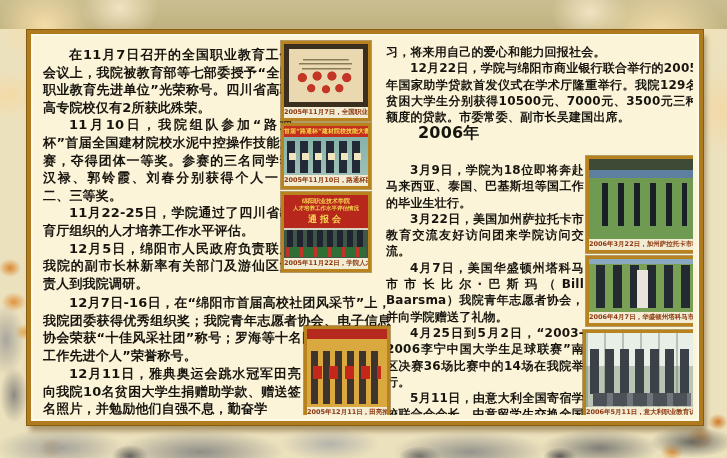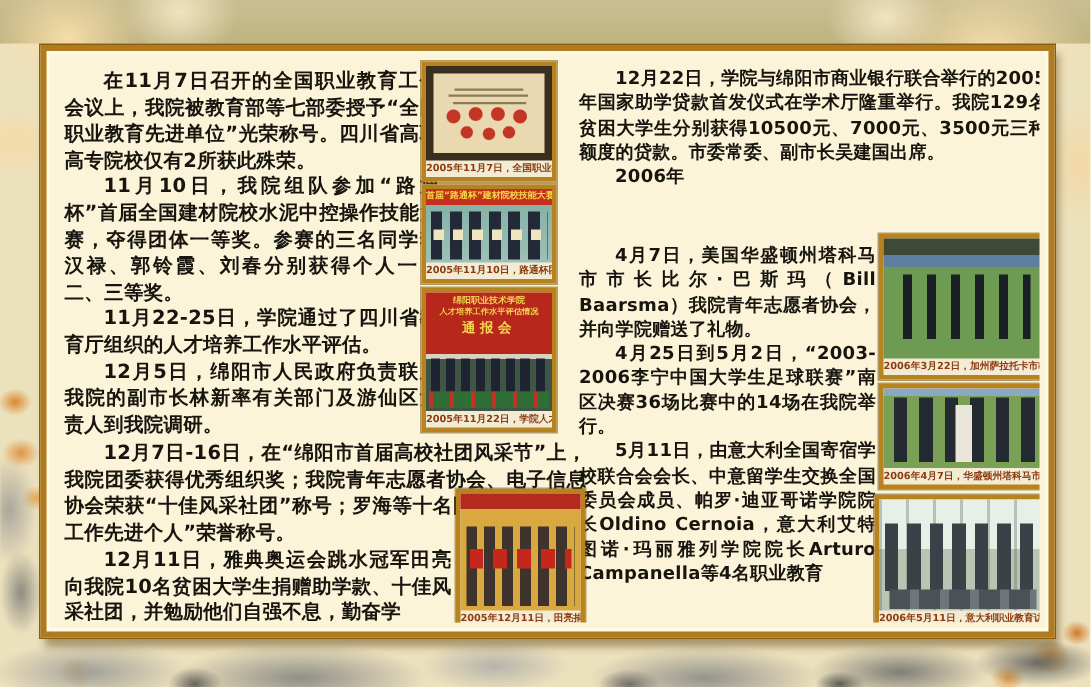--- a/index.html
+++ b/index.html
@@ -49,21 +49,21 @@
   .panel-content{position:absolute;inset:6px;overflow:hidden;}
   
   .tblock{position:absolute;color:#18150f;font-weight:bold;text-align:justify;}
   .tblock p{margin:0;text-indent:2em;}
   .tblock p.noindent{text-indent:0;}
   .left-main  {left:6px;  top:6px;   width:250px; font-size:13px; line-height:17.6px; letter-spacing:.2px;}
   .left-wide  {left:6px;  top:254px; width:348px; font-size:13px; line-height:17.6px; letter-spacing:.2px;}
   .left-narrow{left:6px;  top:325px; width:258px; font-size:13px; line-height:17.6px; letter-spacing:.2px;}
   .right-main {left:349px;top:4px;   width:312px; font-size:12px; line-height:16.3px; letter-spacing:.2px;}
   .right-narrow{left:349px;top:122px;width:198px; font-size:12px; line-height:16.3px; letter-spacing:.2px;}
-  .year-head{font-size:12px;margin:1px 0;text-indent:2em;font-weight:bold;}
+  .year-head{font-size:16px;margin:1px 0;text-indent:2em;font-weight:bold;}
   
   .photo{position:absolute;margin:0;display:flex;flex-direction:column;
     box-sizing:border-box;border:3px solid #b8831f;background:#f3ecd4;
     box-shadow:0 0 0 1px rgba(120,80,10,.55);}
   .pimg{flex:1;position:relative;overflow:hidden;}
   .pcap{height:11px;line-height:11px;font-size:6.5px;color:#8d3a10;
     text-align:center;white-space:nowrap;overflow:hidden;font-weight:bold;}
   
   .img-cert{background:#3a2e1f;}
   .img-cert::before{content:"";position:absolute;inset:5px;background-color:#ead9b0;
@@ -138,46 +138,49 @@
       <div class="tblock left-main">
         <p>在11月7日召开的全国职业教育工作会议上，我院被教育部等七部委授予“全国职业教育先进单位”光荣称号。四川省高职高专院校仅有2所获此殊荣。</p>
         <p>11月10日，我院组队参加“路通杯”首届全国建材院校水泥中控操作技能大赛，夺得团体一等奖。参赛的三名同学李汉禄、郭铃霞、刘春分别获得个人一、二、三等奖。</p>
         <p>11月22-25日，学院通过了四川省教育厅组织的人才培养工作水平评估。</p>
         <p>12月5日，绵阳市人民政府负责联系我院的副市长林新率有关部门及游仙区负责人到我院调研。</p>
       </div>
       <div class="tblock left-wide">
         <p>12月7日-16日，在“绵阳市首届高校社团风采节”上，我院团委获得优秀组织奖；我院青年志愿者协会、电子信息协会荣获“十佳风采社团”称号；罗海等十名同学荣获“社团工作先进个人”荣誉称号。</p>
       </div>
       <div class="tblock left-narrow">
-        <p>12月11日，雅典奥运会跳水冠军田亮向我院10名贫困大学生捐赠助学款、十佳风采社团，并勉励他们自强不息，勤奋学</p>
+        <p>12月11日，雅典奥运会跳水冠军田亮向我院10名贫困大学生捐赠助学款、赠送签名照片，并勉励他们自强不息，勤奋学</p>
       </div>
 
       <div class="tblock right-main">
+        <p class="noindent">习，将来用自己的爱心和能力回报社会。</p>
         <p>12月22日，学院与绵阳市商业银行联合举行的2005年国家助学贷款首发仪式在学术厅隆重举行。我院129名贫困大学生分别获得10500元、7000元、3500元三种额度的贷款。市委常委、副市长吴建国出席。</p>
         <p class="year-head">2006年</p>
       </div>
       <div class="tblock right-narrow">
+        <p>3月9日，学院为18位即将奔赴马来西亚、泰国、巴基斯坦等国工作的毕业生壮行。</p>
+        <p>3月22日，美国加州萨拉托卡市教育交流友好访问团来学院访问交流。</p>
         <p>4月7日，美国华盛顿州塔科马市市长比尔·巴斯玛（Bill Baarsma）我院青年志愿者协会，并向学院赠送了礼物。</p>
         <p>4月25日到5月2日，“2003-2006李宁中国大学生足球联赛”南区决赛36场比赛中的14场在我院举行。</p>
         <p>5月11日，由意大利全国寄宿学校联合会会长、中意留学生交换全国委员会成员、帕罗·迪亚哥诺学院院长Oldino Cernoia，意大利艾特图诺·玛丽雅列学院院长Arturo Campanella等4名职业教育</p>
       </div>
 
       <figure class="photo" style="left:244px;top:1px;width:90px;height:80px;">
         <div class="pimg img-cert"></div>
         <figcaption class="pcap">2005年11月7日，全国职业教育先进单位</figcaption>
       </figure>
 
       <figure class="photo" style="left:244px;top:83px;width:90px;height:66px;">
         <div class="pimg img-award">
           <span class="banner-text">首届“路通杯”建材院校技能大赛</span>
         </div>
         <figcaption class="pcap">2005年11月10日，路通杯团体一等奖</figcaption>
       </figure>
 
-      <figure class="photo" style="left:244px;top:152px;width:90px;height:96px;">
+      <figure class="photo" style="left:244px;top:152px;width:90px;height:80px;">
         <div class="pimg img-meeting">
           <span class="mline mline1">绵阳职业技术学院</span>
           <span class="mline mline2">人才培养工作水平评估情况</span>
           <span class="mline mline3">通报会</span>
         </div>
         <figcaption class="pcap">2005年11月22日，学院人才培养工作水平评估通报会</figcaption>
       </figure>
 
       <figure class="photo" style="left:267px;top:286px;width:86px;height:95px;">
         <div class="pimg img-tianliang"></div>

